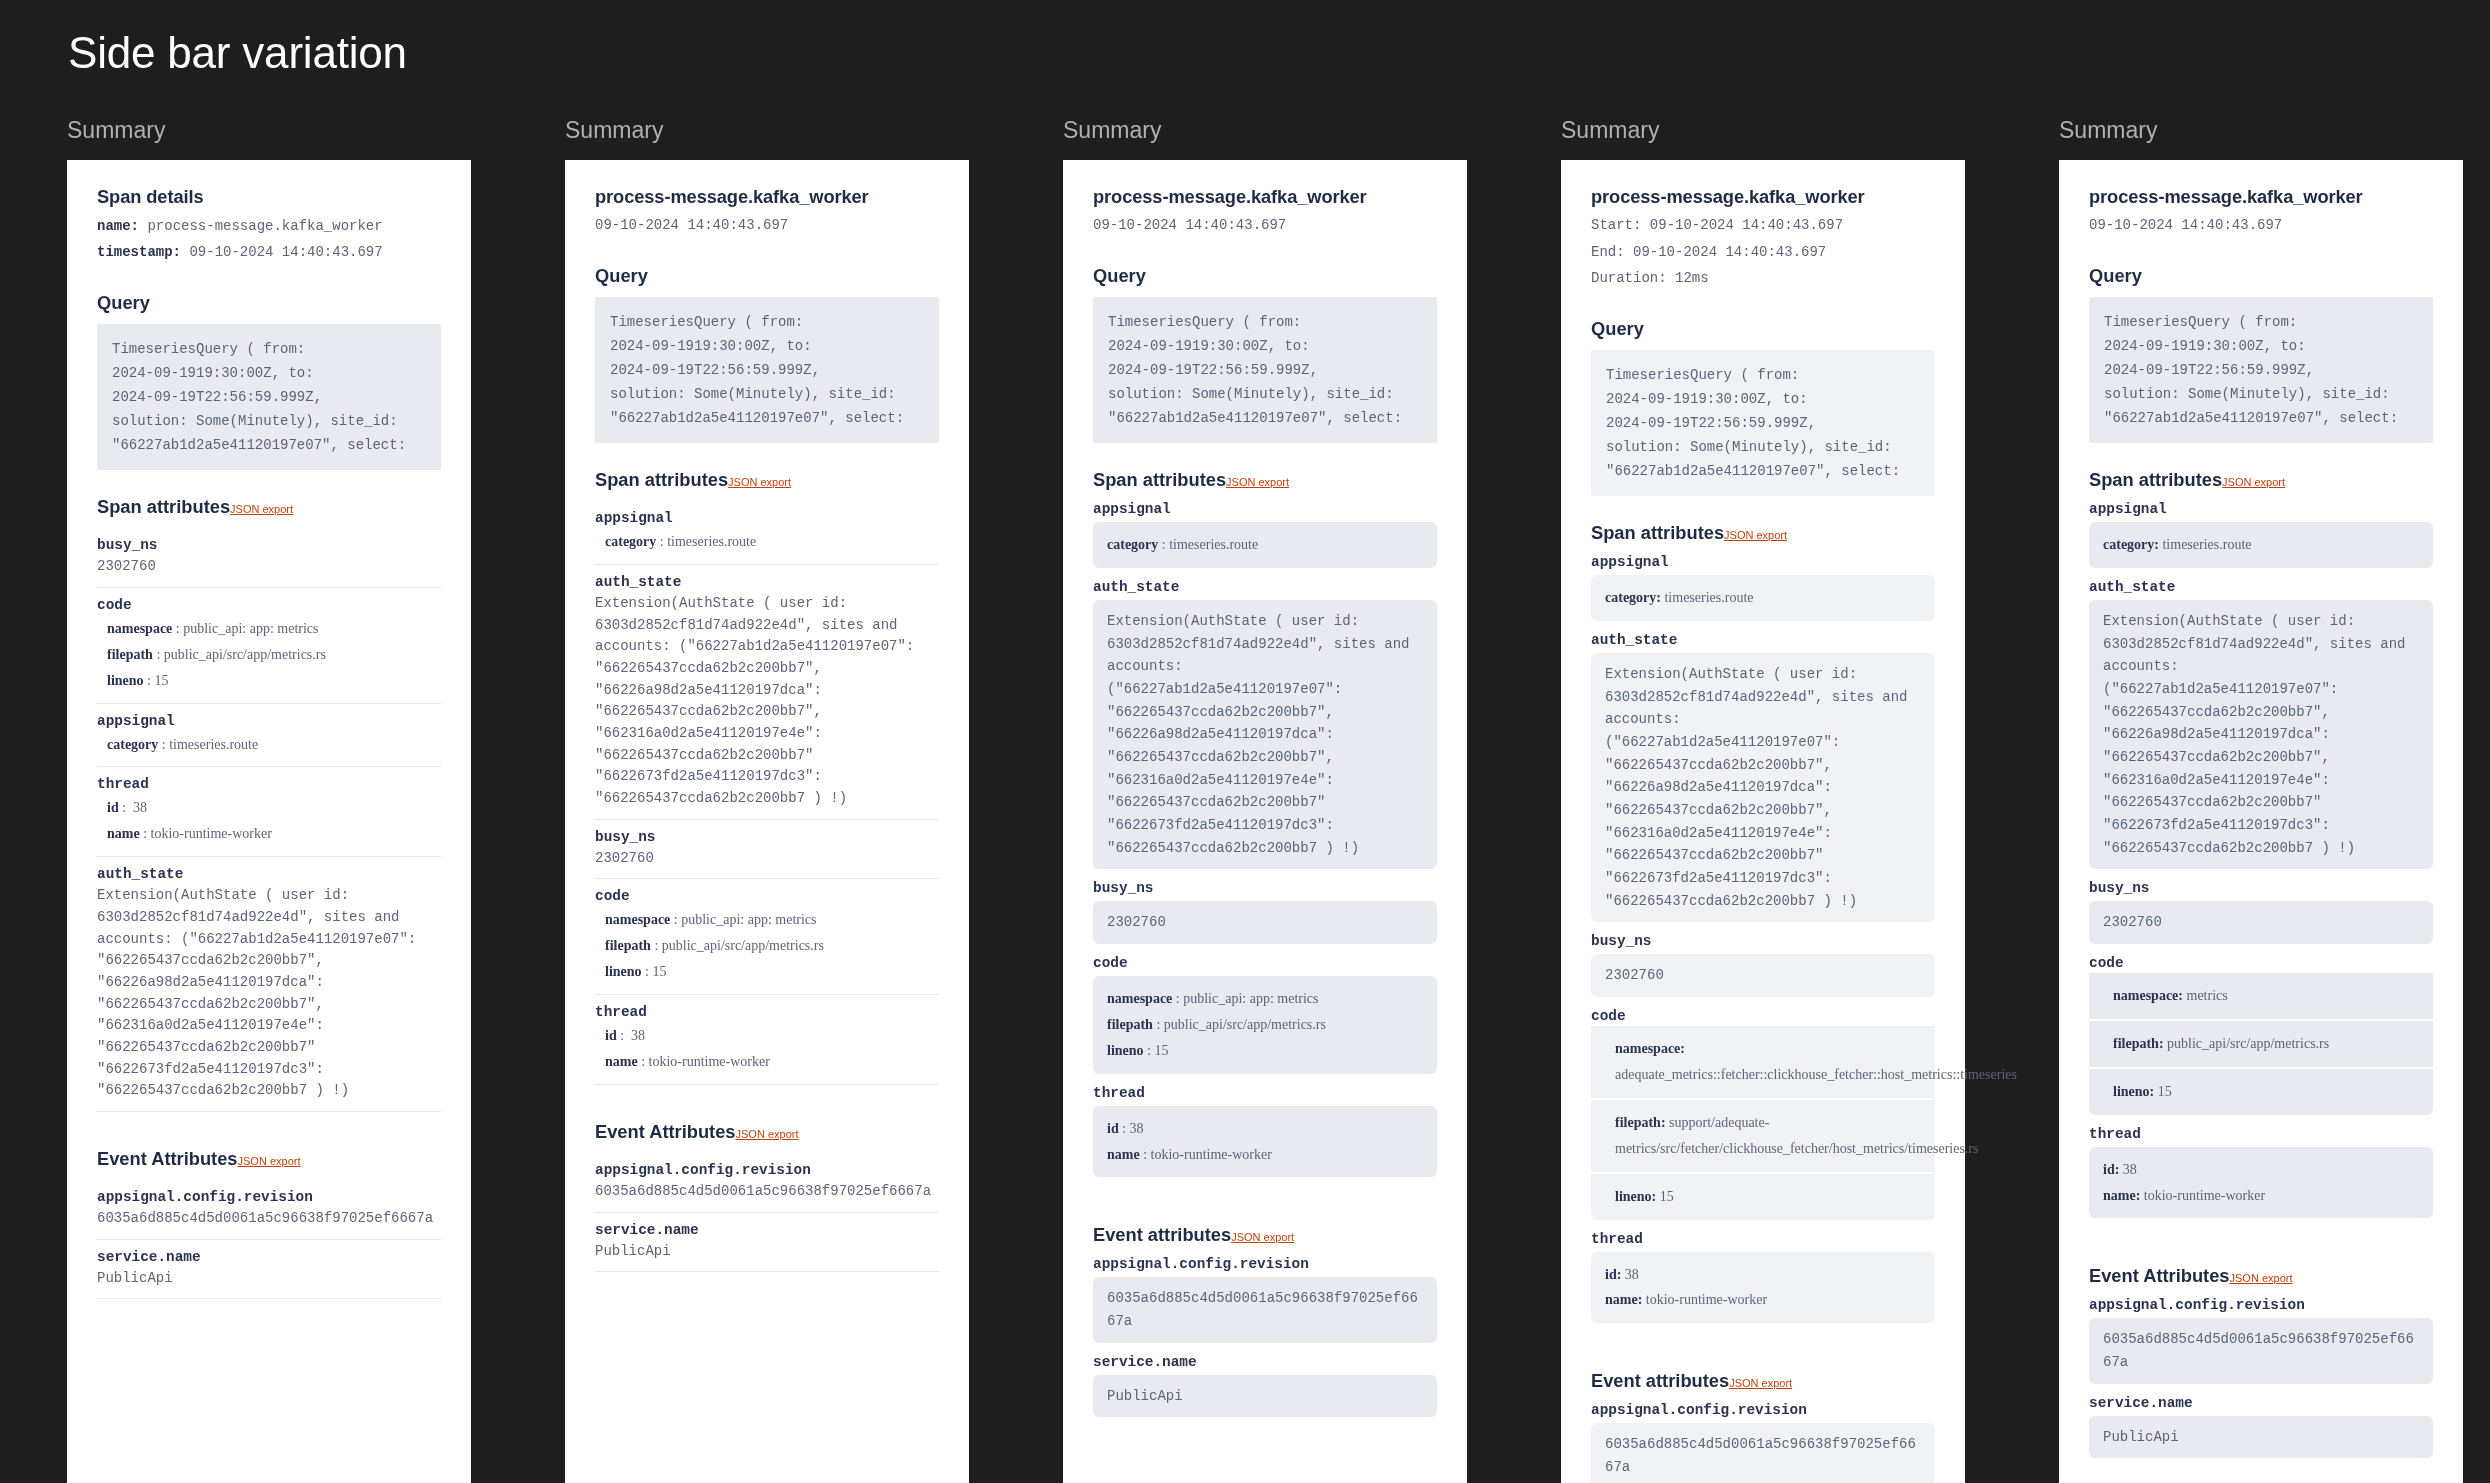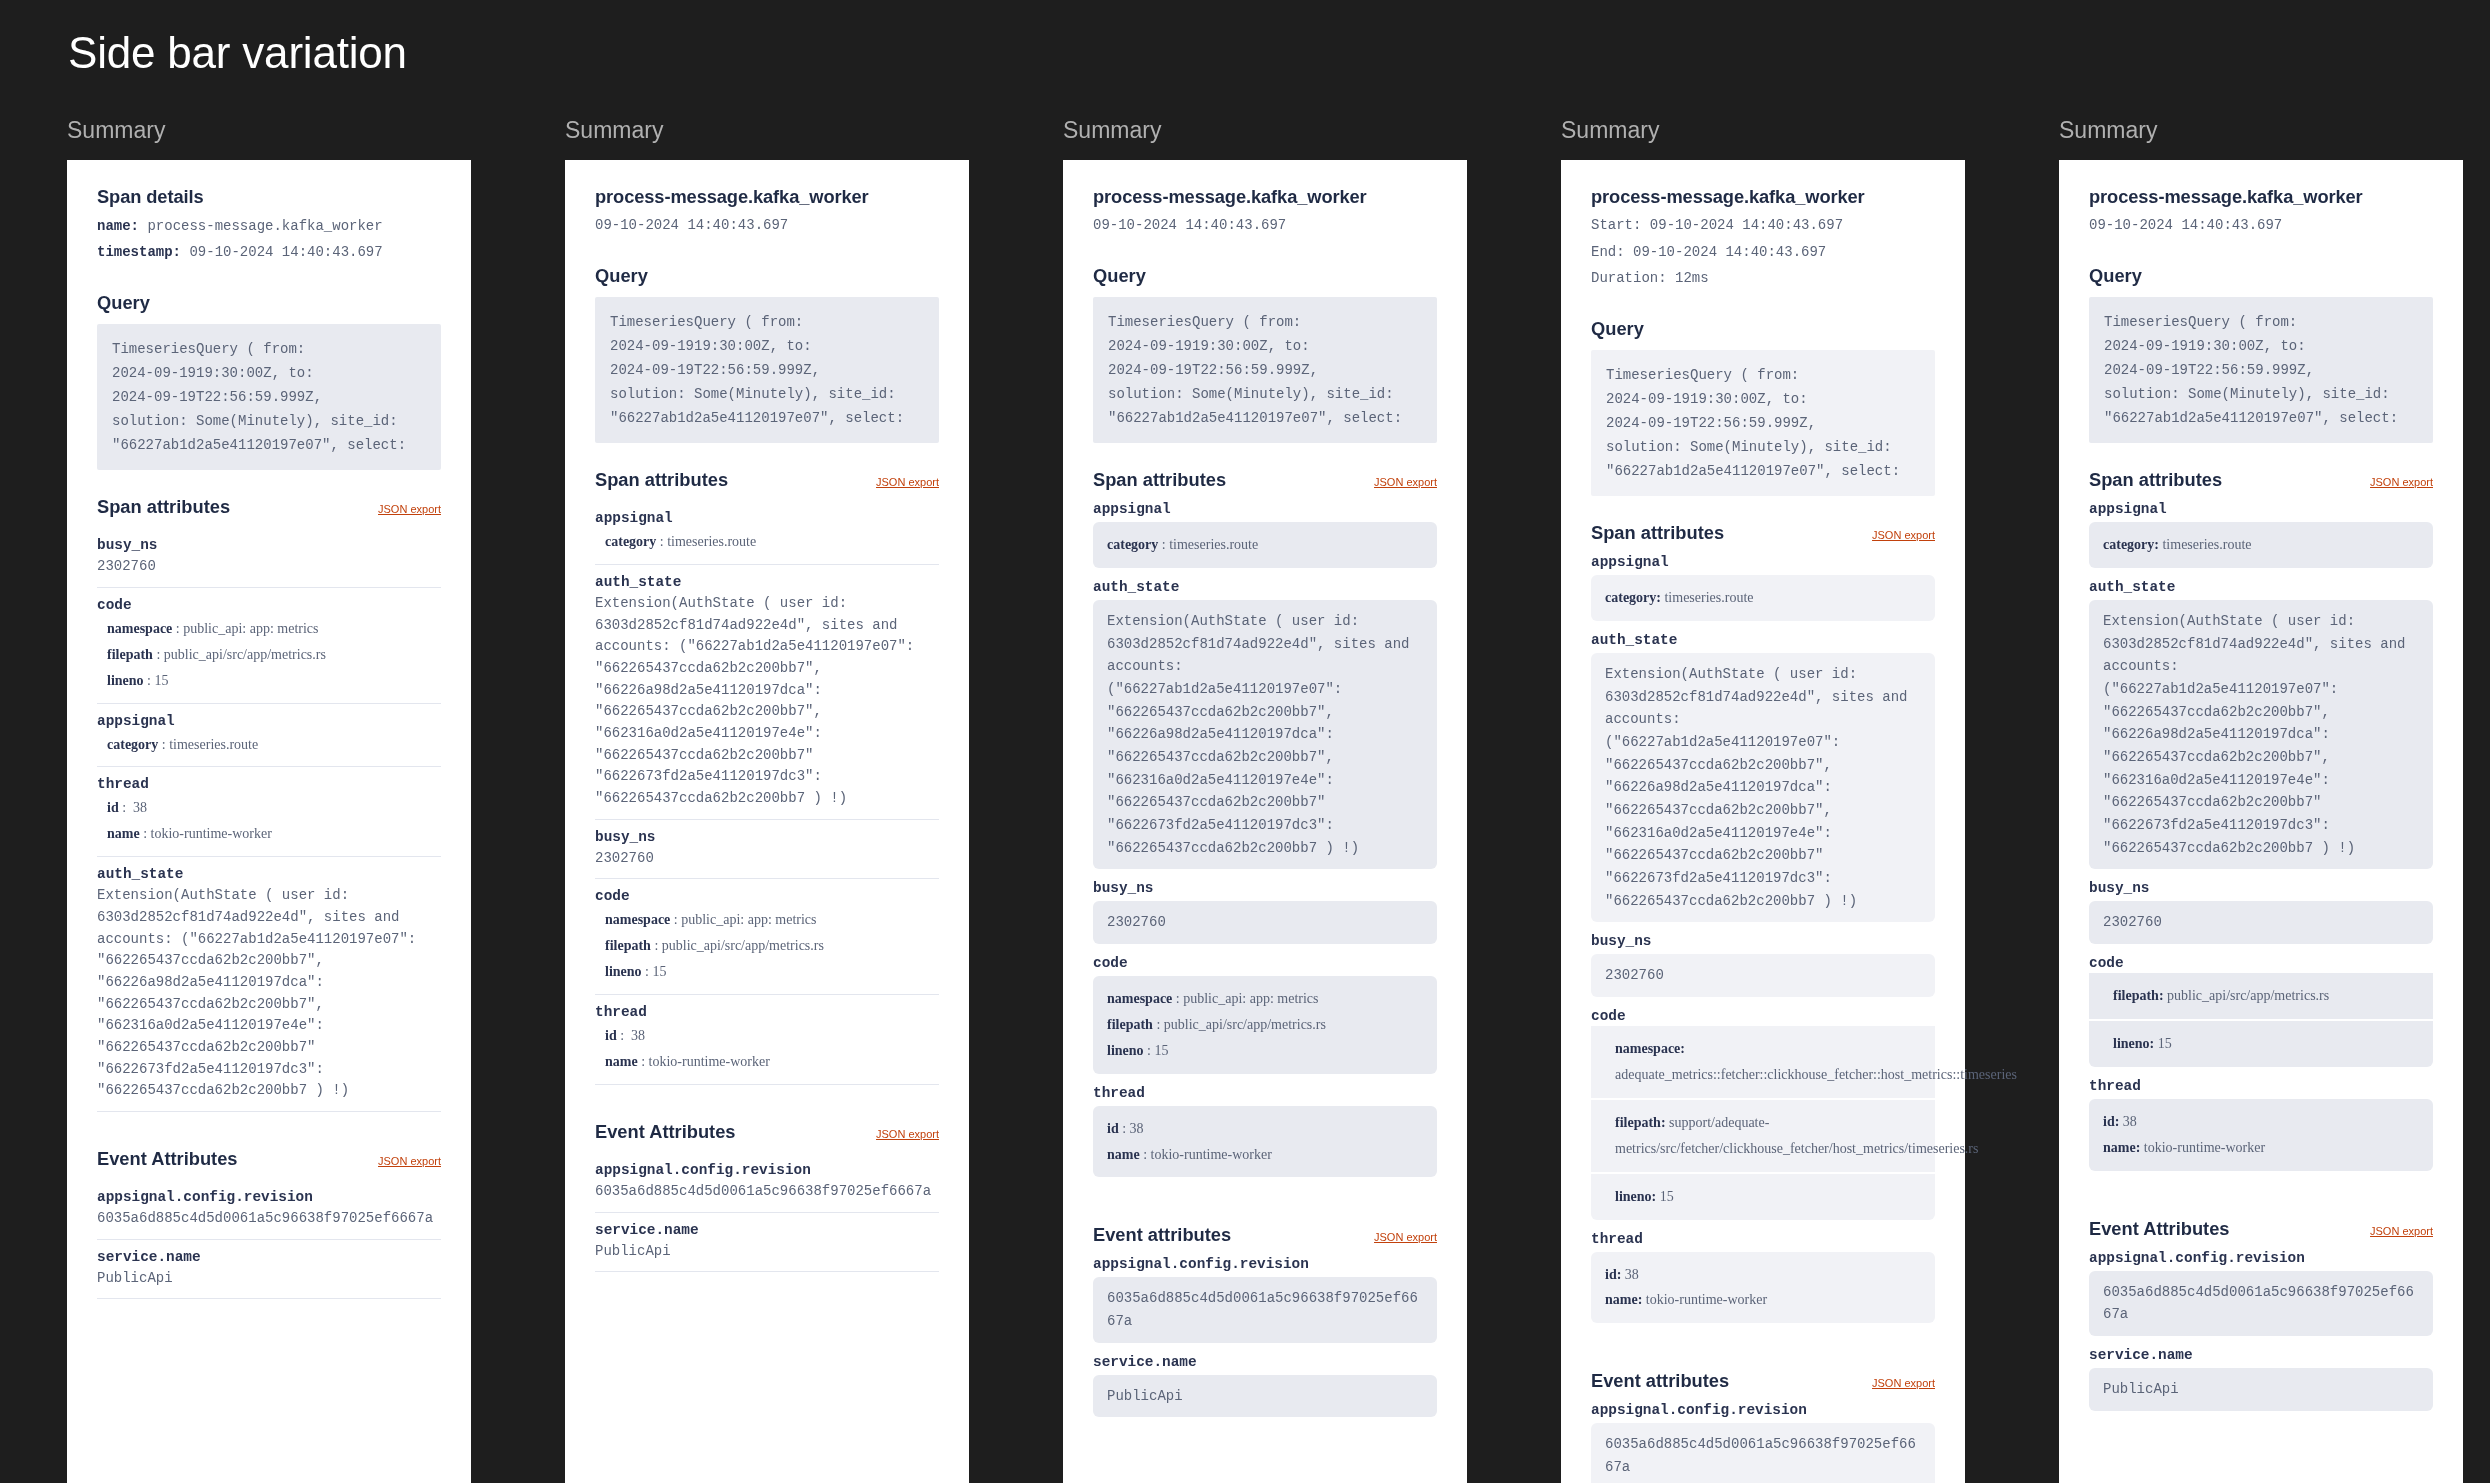--- a/index.html
+++ b/index.html
@@ -85,21 +85,20 @@
   .sec-title {
     font-family: "Liberation Sans", sans-serif;
     font-size: 18.3px;
     font-weight: 700;
     color: #1f2a44;
   }
 
   .sec-head {
     display: flex;
     align-items: baseline;
-    justify-content: space-between;
     margin-bottom: 10px;
   }
   .json-export {
     font-family: "Liberation Sans", sans-serif;
     font-size: 11px;
     color: #c2410c;
     text-decoration: underline;
     cursor: pointer;
     white-space: nowrap;
   }
@@ -530,20 +529,23 @@
       <div class="vgroup">
         <div class="attr-key">busy_ns</div>
         <div class="vbox">
           <div class="attr-val">2302760</div>
         </div>
       </div>
 
       <div class="vgroup">
         <div class="attr-key">code</div>
         <div class="vrow">
+          <div class="attr-sub"><b>namespace:</b> <span>metrics</span></div>
+        </div>
+        <div class="vrow">
           <div class="attr-sub"><b>filepath:</b> <span>public_api/src/app/metrics.rs</span></div>
         </div>
         <div class="vrow">
           <div class="attr-sub"><b>lineno:</b> <span>15</span></div>
         </div>
       </div>
 
       <div class="vgroup">
         <div class="attr-key">thread</div>
         <div class="vbox">

